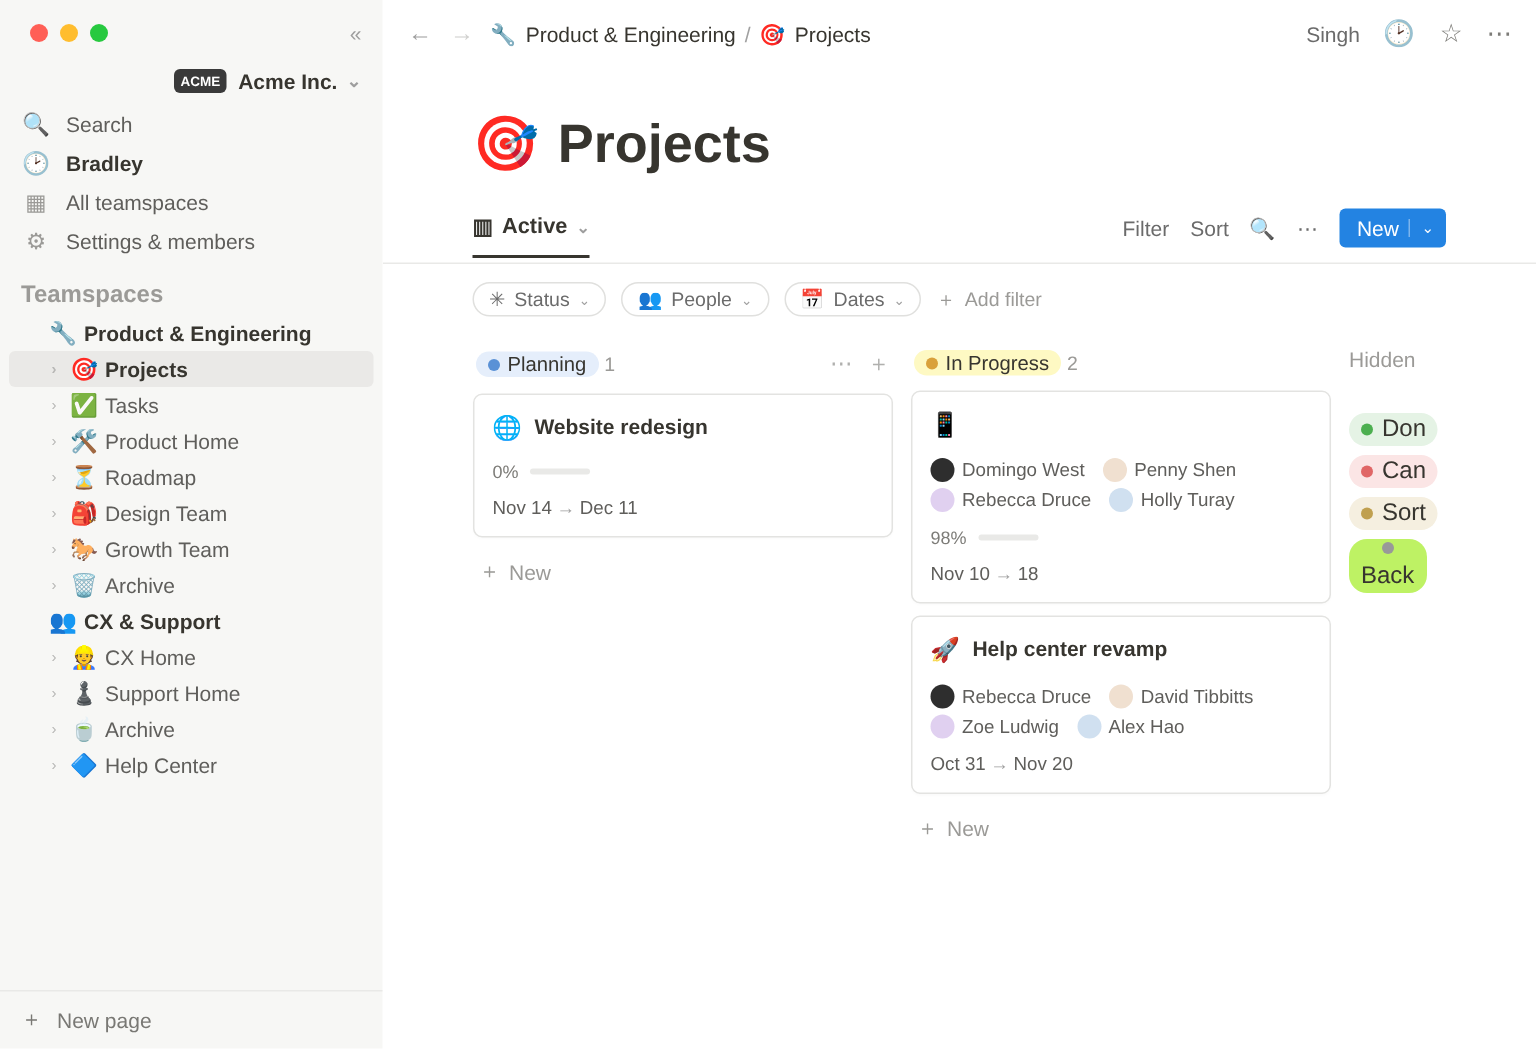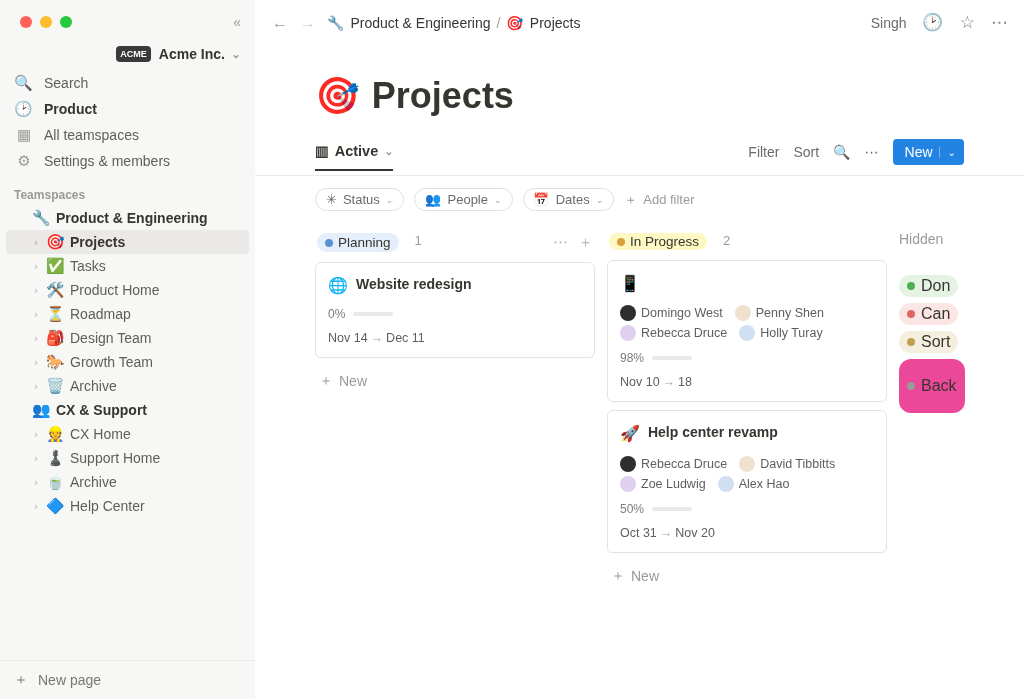--- a/index.html
+++ b/index.html
@@ -12,21 +12,21 @@
     .tl.red { background: #ff5f56; }
     .tl.yellow { background: #ffbd2e; }
     .tl.green { background: #27c93f; }
     .collapse-chev { position: absolute; top: 14px; right: 14px; color: #9e9e9e; cursor: pointer; }
     .workspace { display: flex; align-items: center; gap: 8px; padding: 18px 14px 8px 14px; font-weight: 600; cursor: pointer; justify-content: flex-end; }
     .workspace .logo { background: #3a3a3a; color: #fff; font-size: 9px; font-weight: 700; padding: 3px 4px; border-radius: 4px; }
     .workspace .chev { color: #9e9e9e; font-size: 12px; margin-left: -2px; }
     .side-item { display: flex; align-items: center; gap: 10px; padding: 4px 14px; cursor: pointer; color: #5f5e5b; border-radius: 4px; }
     .side-item .icn { width: 20px; text-align: center; color: #9b9a97; font-size: 15px; }
     .side-item.bold { font-weight: 600; color: #37352f; }
-    .side-section-label { padding: 14px 14px 4px 14px; color: #9b9a97; font-size: 12px; font-weight: 600; }
+    .side-section-label { padding: 14px 14px 4px 14px; color: #9b9a97; font-size: 16px; font-weight: 600; }
     .tree-item { display: flex; align-items: center; gap: 4px; padding: 3px 8px 3px 10px; cursor: pointer; color: #5f5e5b; border-radius: 4px; margin: 0 6px; }
     .tree-item.active { background: #eae9e7; font-weight: 600; color: #37352f; }
     .tree-item .caret { color: #b8b8b6; font-size: 10px; width: 12px; text-align: center; }
     .tree-item .caret.hidden { visibility: hidden; }
     .tree-item .emoji { width: 20px; text-align: center; font-size: 15px; }
     .tree-item.child { padding-left: 24px; }
     .new-page { display: flex; align-items: center; gap: 10px; padding: 10px 14px; cursor: pointer; color: #797874; margin-top: auto; border-top: 1px solid #e9e9e7; }
     .ts-header { font-weight: 600; color: #37352f; }
     
     
@@ -51,21 +51,21 @@
     .new-btn { background: #2383e2; color: #fff; border: none; border-radius: 4px; padding: 5px 8px 5px 12px; font-size: 14px; font-weight: 500; display: flex; align-items: center; gap: 6px; cursor: pointer; }
     .new-btn .divider-chev { border-left: 1px solid rgba(255,255,255,0.4); padding-left: 8px; font-size: 10px; }
     
     .filter-bar { display: flex; align-items: center; gap: 10px; padding: 12px 60px; font-size: 13px; }
     .filter-chip { border: 1px solid #e0e0de; border-radius: 16px; padding: 3px 10px; display: flex; align-items: center; gap: 6px; color: #6b6b6b; cursor: pointer; }
     .filter-chip .chev { font-size: 9px; color: #a0a0a0; }
     .add-filter { color: #9b9a97; cursor: pointer; display: flex; align-items: center; gap: 6px; }
     
     .board { display: flex; gap: 12px; padding: 4px 0 20px 60px; overflow-x: auto; flex: 1; }
     .column { width: 280px; flex-shrink: 0; }
-    .col-header { display: flex; gap: 16px; padding: 6px 2px 10px 2px; font-size: 14px; }
+    .col-header { display: flex; align-items: center; gap: 4px; padding: 6px 2px 10px 2px; font-size: 14px; }
     .status-tag { border-radius: 12px; padding: 1px 8px; display: inline-flex; align-items: center; gap: 5px; font-size: 13.5px; }
     .status-tag .dot { width: 8px; height: 8px; border-radius: 50%; }
     .status-tag.planning { background: #e5eefb; }
     .status-tag.planning .dot { background: #5a91d6; }
     .status-tag.inprogress { background: #fef9c3; }
     .status-tag.inprogress .dot { background: #d9a13b; }
     .col-count { color: #9b9a97; font-size: 13px; }
     .col-actions { margin-left: auto; color: #b0b0ae; display: flex; gap: 10px; font-size: 15px; cursor: pointer; }
     
     .card { border: 1px solid #e3e3e1; border-radius: 6px; background: #fff; padding: 12px; margin-bottom: 8px; font-size: 13px; box-shadow: 0 1px 2px rgba(0,0,0,0.02); cursor: pointer; }
@@ -89,21 +89,21 @@
     .hidden-col { color: #9b9a97; font-size: 14px; padding-top: 4px; }
     .hidden-item { display: flex; align-items: center; gap: 6px; padding: 6px 0; white-space: nowrap; }
     .hidden-item .dot { width: 8px; height: 8px; border-radius: 50%; }
     .hidden-item.done .dot { background: #4caf50; }
     .hidden-item.canc .dot { background: #e06666; }
     .hidden-item.paus .dot { background: #c0a050; }
     .hidden-item.back .dot { background: #999; }
     .hidden-item.done { background: #e5f3e5; border-radius: 12px; padding: 2px 8px; display: inline-flex; }
     .hidden-item.canc { background: #fbe5e5; border-radius: 12px; padding: 2px 8px; display: inline-flex; }
     .hidden-item.paus { background: #f5efe0; border-radius: 12px; padding: 2px 8px; display: inline-flex; }
-    .hidden-item.back { background: #ec4899; border-radius: 12px; padding: 18px 8px; display: inline-flex; }
+    .hidden-item.back { background: #bef264; border-radius: 12px; padding: 2px 8px; display: inline-flex; flex-direction: column; }
     .hidden-stack { display: flex; flex-direction: column; gap: 6px; align-items: flex-start; margin-top: 28px; }
   </style>
 </head>
 <body>
 
 <div class="sidebar">
   <div class="traffic-lights">
     <div class="tl red"></div>
     <div class="tl yellow"></div>
     <div class="tl green"></div>
@@ -115,21 +115,21 @@
     <span>Acme Inc.</span>
     <span class="chev">⌄</span>
   </div>
 
   <div class="side-item">
     <span class="icn">🔍</span>
     <span>Search</span>
   </div>
   <div class="side-item bold">
     <span class="icn">🕑</span>
-    <span>Product</span>
+    <span>Bradley</span>
   </div>
   <div class="side-item">
     <span class="icn">▦</span>
     <span>All teamspaces</span>
   </div>
   <div class="side-item">
     <span class="icn">⚙</span>
     <span>Settings &amp; members</span>
   </div>
 
@@ -357,24 +357,20 @@
               </span>
               <span class="person">
                 <span class="av a3"></span>
                 <span>Zoe Ludwig</span>
               </span>
               <span class="person">
                 <span class="av a4"></span>
                 <span>Alex Hao</span>
               </span>
             </div>
-      <div class="progress-row">
-        <span class="progress-pct">50%</span>
-        <span class="progress-bar"><span class="progress-fill" style="width:50%"></span></span>
-      </div>
       <div class="date-range">Oct 31<span class="arrow">→</span>Nov 20</div>
     </div>
           <div class="add-card">
             <span>＋</span>
             <span>New</span>
           </div>
         </div>
         <div class="column">
           <div class="hidden-col">Hidden</div>
           <div class="hidden-stack">

